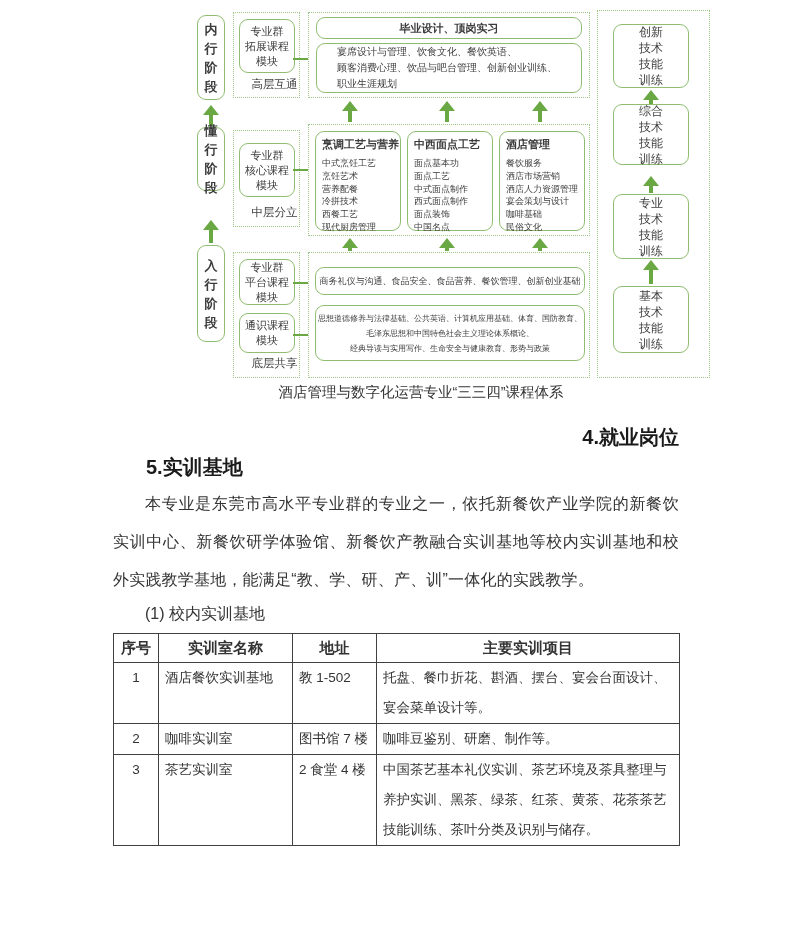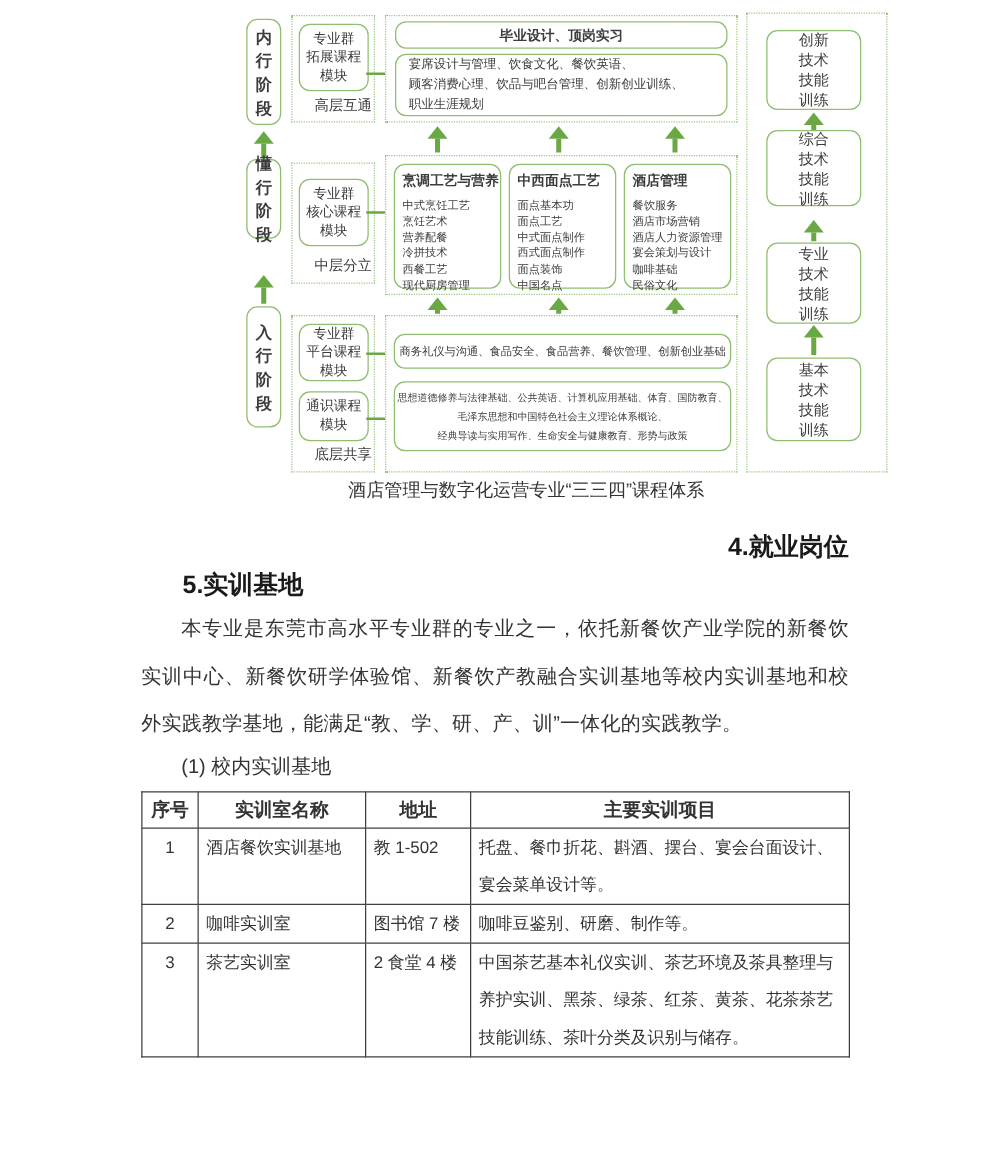--- a/index.html
+++ b/index.html
@@ -14,22 +14,22 @@
   .cen { display:flex; align-items:center; justify-content:center; text-align:center; }
   .stage-label { width:15px; word-break:break-all; font-weight:bold; font-size:13px; line-height:19px; }
   .mod-label { white-space:pre-line; font-size:11px; line-height:15px; text-align:center; }
   .tag { position:absolute; left:16px; right:0; text-align:center; font-size:11.5px; color:#3c3c3c; }
   .track-label { width:26px; word-break:break-all; font-size:12px; line-height:16px; text-align:center; }
   .arrow { position:absolute; width:16px; display:flex; flex-direction:column; align-items:center; }
   .ah { display:block; width:0; height:0; border-left:8px solid transparent; border-right:8px solid transparent; border-bottom:10px solid #6aa843; }
   .as { display:block; width:4px; flex:1 1 auto; background:#6aa843; }
   .hline { position:absolute; height:2px; background:#6aa843; }
   .topbox1 { font-weight:bold; font-size:11px; }
-  .topbox2 { white-space:pre-line; font-size:10px; line-height:16px; padding:3px 10px; display:flex; align-items:center; text-align:left; }
-  .course { padding:7px 16px 0 6px; }
+  .topbox2 { white-space:pre-line; font-size:10px; line-height:16px; padding:3px 20px; display:flex; align-items:center; text-align:left; }
+  .course { padding:7px 16px 0 6px;font-family:Liberation Mono, monospace; }
   .ctitle { font-weight:bold; font-size:11px; line-height:13px; margin-bottom:6px; white-space:nowrap; }
   .citem { font-size:9px; line-height:12.8px; white-space:nowrap; }
   .bot1 { font-size:9px; }
   .bot2 { flex-direction:column; justify-content:center; }
   .bot2 div { font-size:8px; line-height:15px; white-space:nowrap; }
 
   
   .content { position:absolute; left:113px; top:383px; width:566px; color:#333; }
   .caption { text-align:center; font-size:14.5px; padding-left:50px; color:#333; }
   .h { font-size:20px; font-weight:bold; color:#1a1a1a; }

